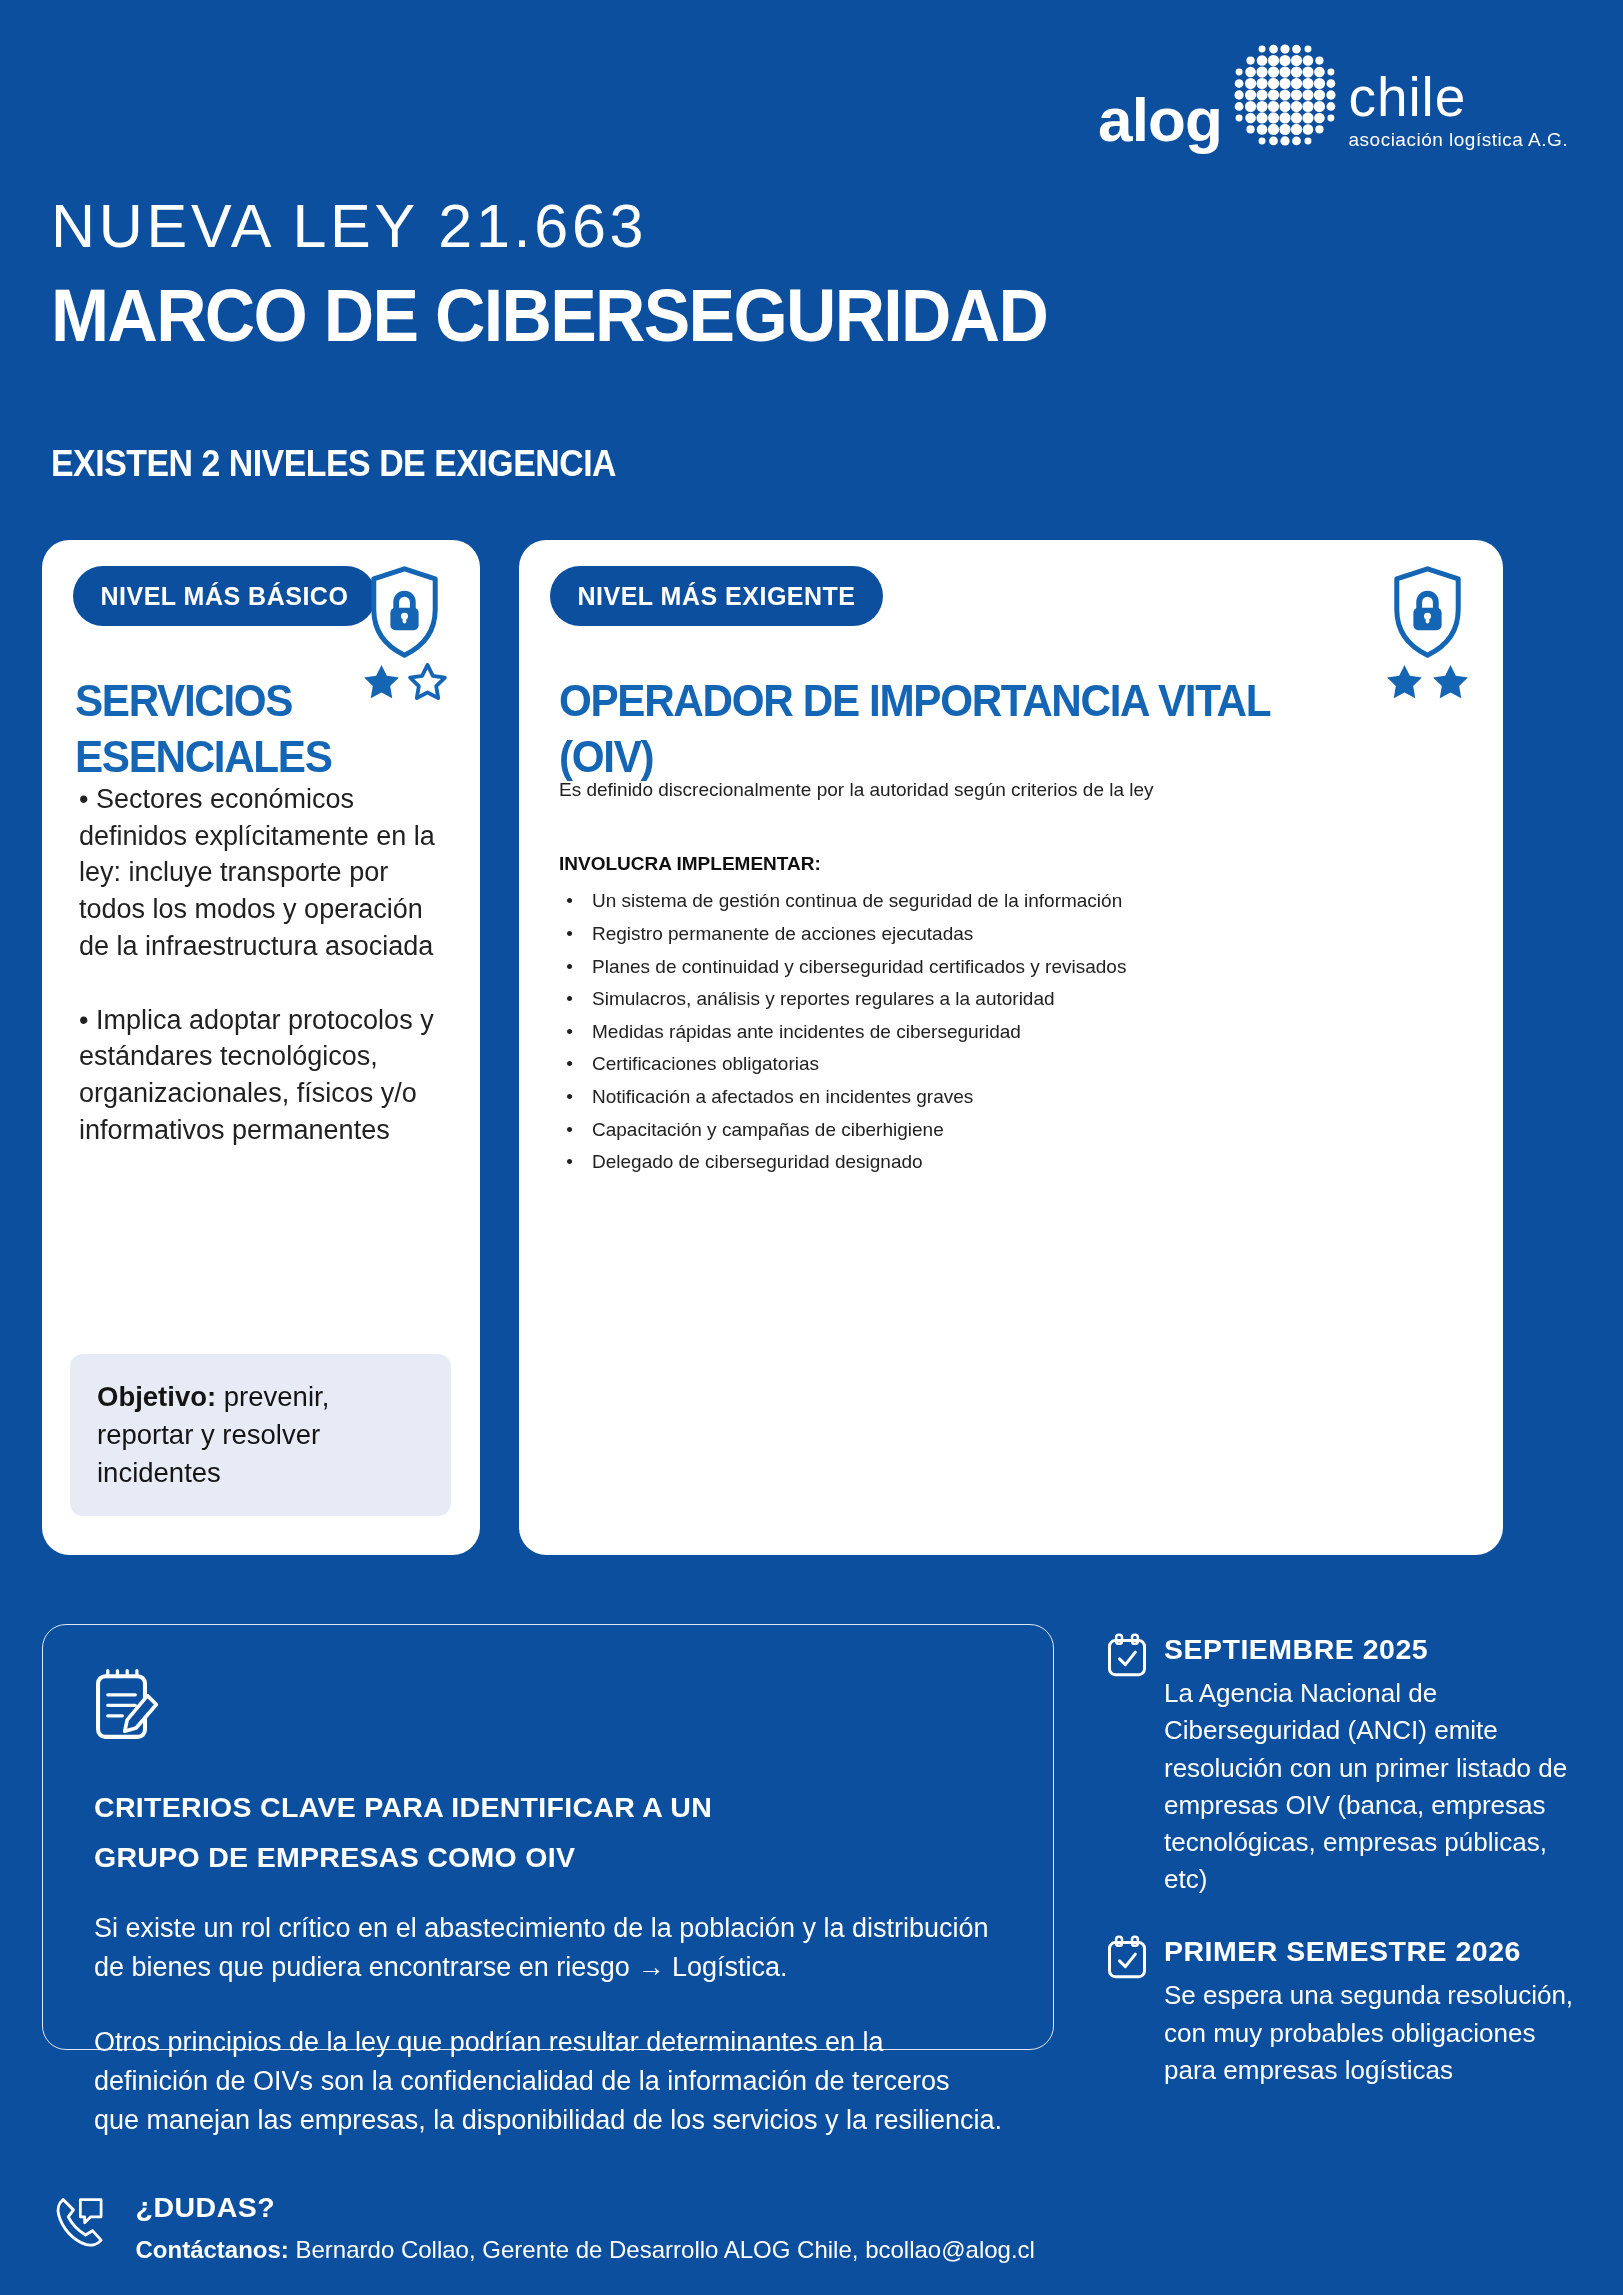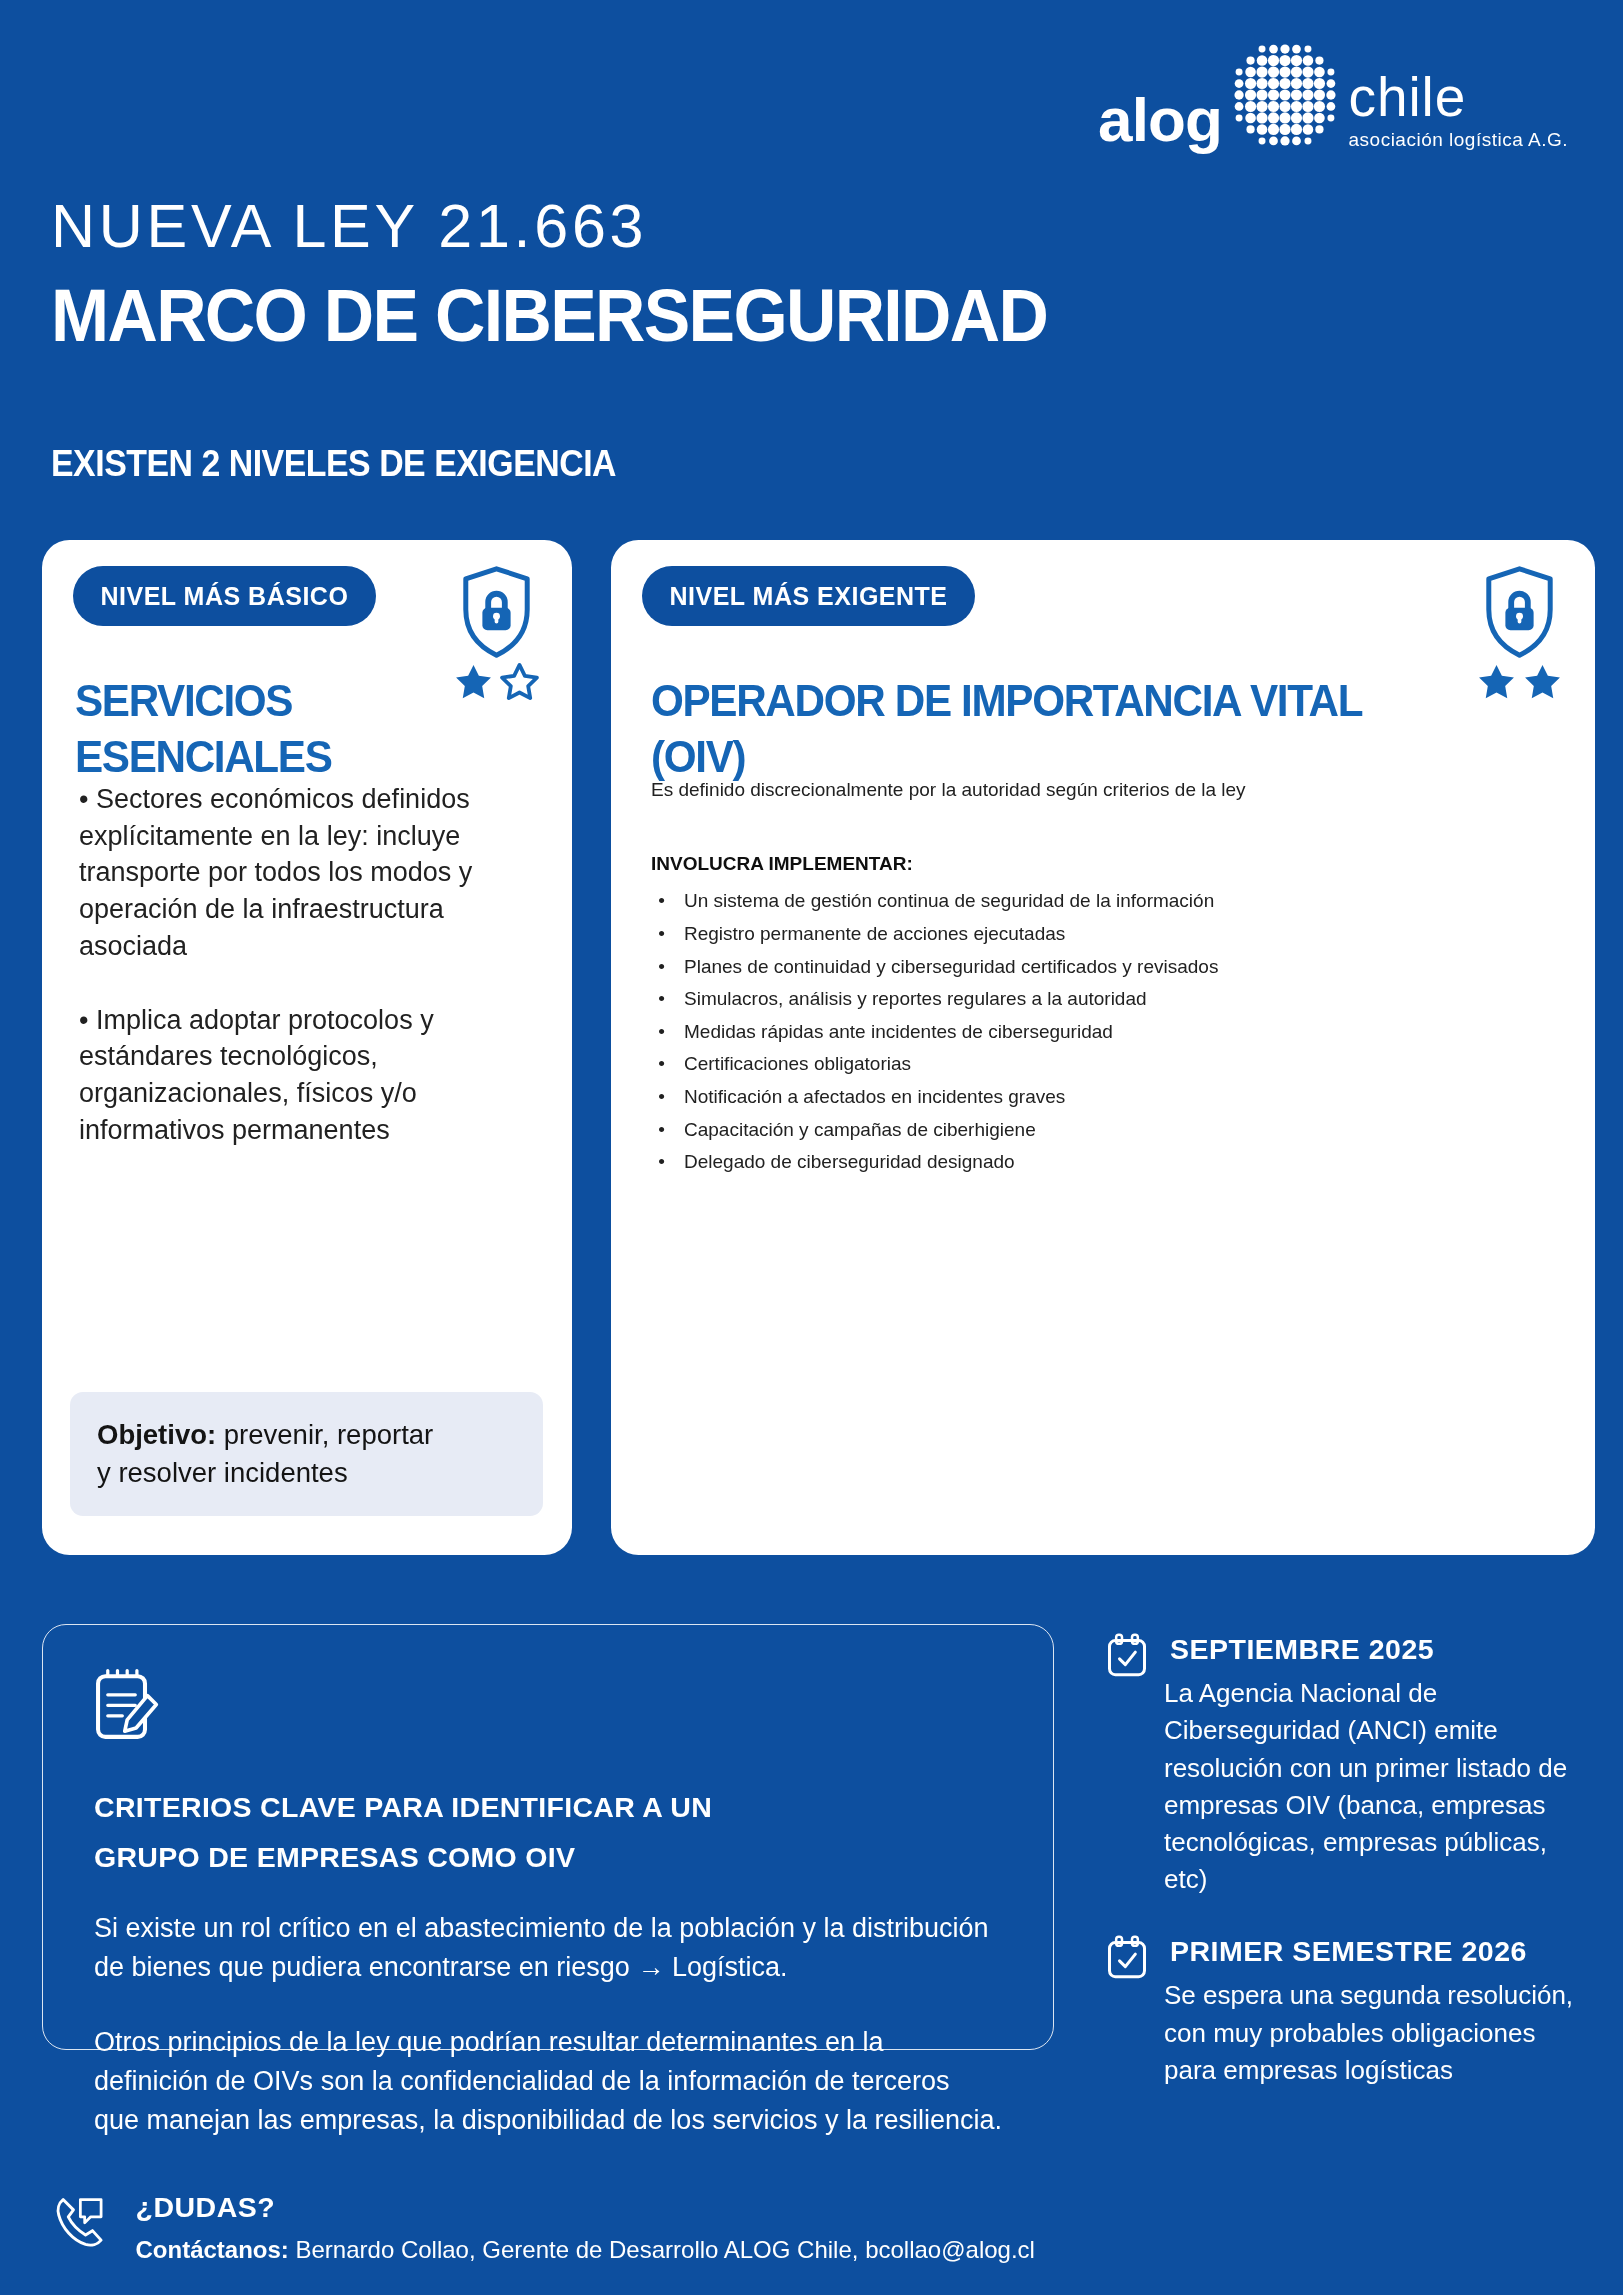--- a/index.html
+++ b/index.html
@@ -22,21 +22,21 @@
   .kicker { position:absolute; left:51px; top:191px; font-size:61px; font-weight:400;
             letter-spacing:3.7px; color:#fff; }
   .main-title { position:absolute; left:51px; top:272px; font-size:75px; font-weight:900;
             letter-spacing:-1.8px; transform:scaleX(.93); transform-origin:left top; white-space:nowrap; }
   .subtitle { position:absolute; left:51px; top:443px; font-size:36px; font-weight:900;
             letter-spacing:-0.5px; transform:scaleX(.94); transform-origin:left top; white-space:nowrap; }
 
   
   .cards { position:absolute; left:42px; top:540px; display:flex; gap:39px; }
   .card { position:relative; background:#fff; border-radius:27.5px; height:1015px; color:#212121; }
-  .card-left { width:530px; }
+  .card-left { width:438px; }
   .card-right { width:984px;padding-left:9px; }
 
   .badge { position:absolute; top:26px; left:31px; background:#0d4f9f; color:#fff;
            font-size:25px; font-weight:700; letter-spacing:0.5px;
            padding:15.6px 27.5px; border-radius:39px; }
 
   .emblem { position:absolute; top:24px; right:22px; width:107px;
             display:flex; flex-direction:column; align-items:center; }
   .shield { width:83px; height:96px; }
   .stars { display:flex; gap:4.6px; margin-top:1.8px; align-items:center; }
@@ -78,21 +78,21 @@
                     letter-spacing:0.3px; max-width:725px; }
   .criteria-body { margin-top:26px; font-size:27px; line-height:1.46; }
   .criteria-body p { margin:0; }
   .criteria-body p + p { margin-top:35px; }
 
   
   .timeline { position:absolute; left:1107px; top:1633px; width:496px; }
   .tl-item { position:relative; padding-left:57px; width:470px; }
   .tl-item + .tl-item { margin-top:37px; }
   .tl-icon { position:absolute; left:0; top:0; width:40px; height:45px; }
-  .tl-title { font-size:28.5px; font-weight:800; letter-spacing:0.5px;margin-left:6px; }
+  .tl-title { font-size:28.5px; font-weight:800; letter-spacing:0.5px; }
   .tl-body { margin-top:9.2px; font-size:26px; line-height:1.43; }
 
   
   .footer { position:absolute; left:51px; top:2191px; display:flex; gap:27.5px; align-items:flex-start; }
   .footer-icon svg { width:57px; height:62px; }
   .footer-title { font-size:28.5px; font-weight:800; letter-spacing:0.5px; }
   .footer-line { margin-top:12px; font-size:24px; }
   .footer-line b { font-weight:700; }
 </style>
 </head>

